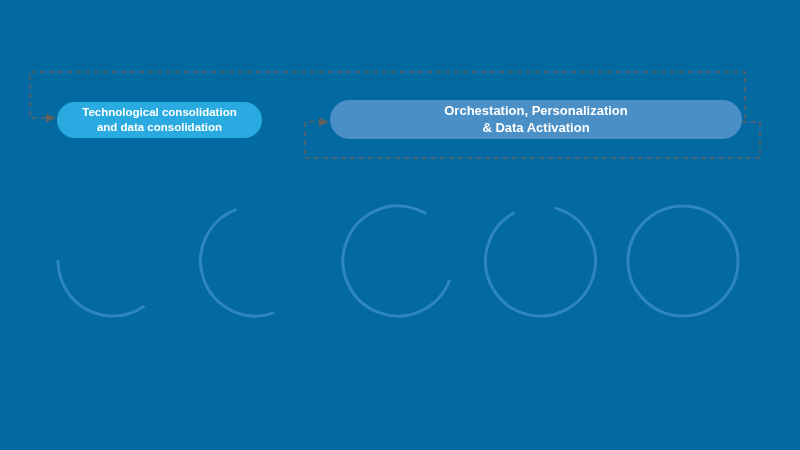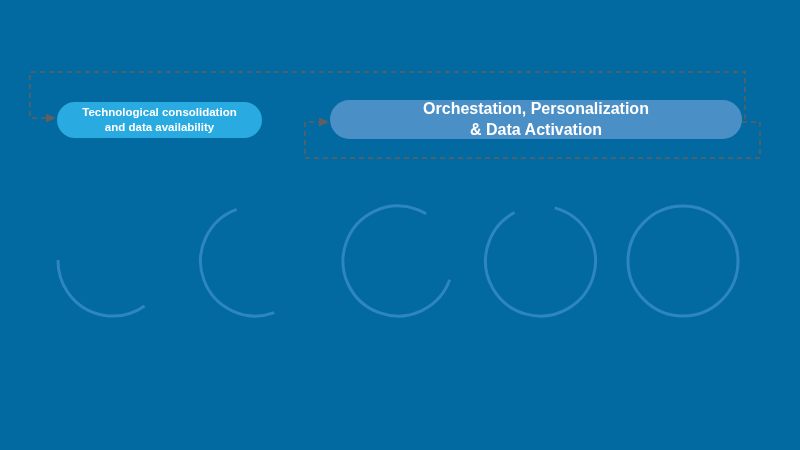--- a/index.html
+++ b/index.html
@@ -36,21 +36,21 @@
     top: 102px;
     width: 205px;
     height: 36px;
     font-size: 11.5px;
   }
   .pill-right {
     left: 330px;
     top: 100px;
     width: 412px;
     height: 39px;
-    font-size: 16px;
+    font-size: 13px;
   }
   .pill span {
     display: block;
     white-space: nowrap;
   }
 </style>
 </head>
 <body>
 
 <div class="stage" style="background: #0369a1;">
@@ -67,21 +67,21 @@
         <circle cx="113" cy="261" r="55" fill="none" stroke="#2E86C1" stroke-width="3" pathLength="100" stroke-dasharray="35 65" transform="rotate(55 113 261)"></circle>
         <circle cx="255.5" cy="261" r="55" fill="none" stroke="#2E86C1" stroke-width="3" pathLength="100" stroke-dasharray="50 50" transform="rotate(70 255.5 261)"></circle>
         <circle cx="398" cy="261" r="55" fill="none" stroke="#2E86C1" stroke-width="3" pathLength="100" stroke-dasharray="78 22" transform="rotate(20 398 261)"></circle>
         <circle cx="540.5" cy="261" r="55" fill="none" stroke="#2E86C1" stroke-width="3" pathLength="100" stroke-dasharray="88 12" transform="rotate(285 540.5 261)"></circle>
         <circle cx="683" cy="261" r="55" fill="none" stroke="#2E86C1" stroke-width="3" pathLength="100" transform="rotate(0 683 261)"></circle>
       </g>
   </svg>
 
   <div class="pill pill-left" style="background: rgb(41, 171, 226);">
     <span style="color: rgb(255, 255, 255);">Technological consolidation</span>
-    <span style="color: rgb(255, 255, 255);">and data availability</span>
+    <span style="color: rgb(255, 255, 255);">and data consolidation</span>
   </div>
 
   <div class="pill pill-right" style="background: rgb(74, 143, 198);">
     <span style="color: rgb(255, 255, 255);">Orchestation, Personalization</span>
     <span style="color: rgb(255, 255, 255);">&amp; Data Activation</span>
   </div>
 
 </div>
 
 </body></html>

